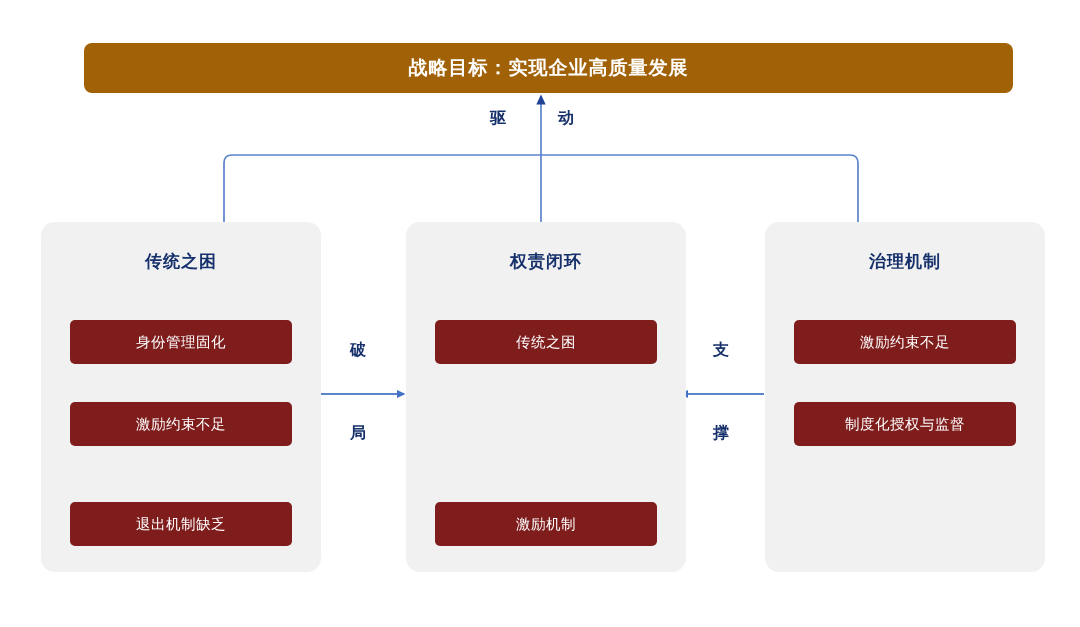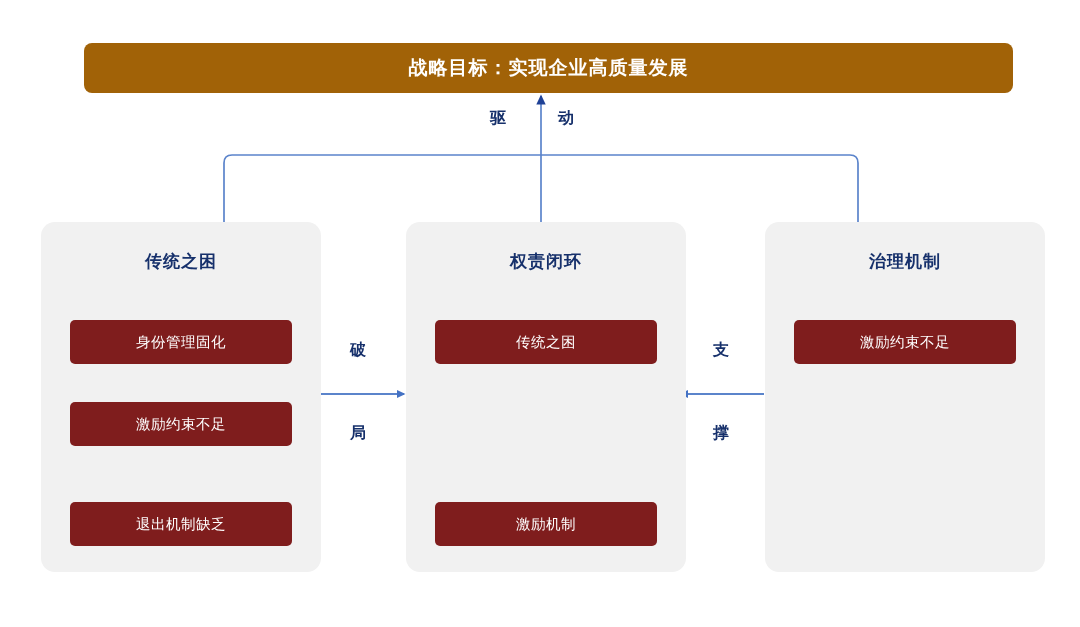--- a/index.html
+++ b/index.html
@@ -167,15 +167,18 @@
     <div class="pill pill-2">
       <span class="pill-text">激励机制</span>
     </div>
   </div>
 
   <div class="panel panel-right">
     <div class="panel-title">治理机制</div>
     <div class="pill pill-0">
       <span class="pill-text">激励约束不足</span>
     </div>
+    <div class="pill pill-1">
+      <span class="pill-text">制度化授权与监督</span>
+    </div>
   </div>
 
 </div>
 
 </body></html>

